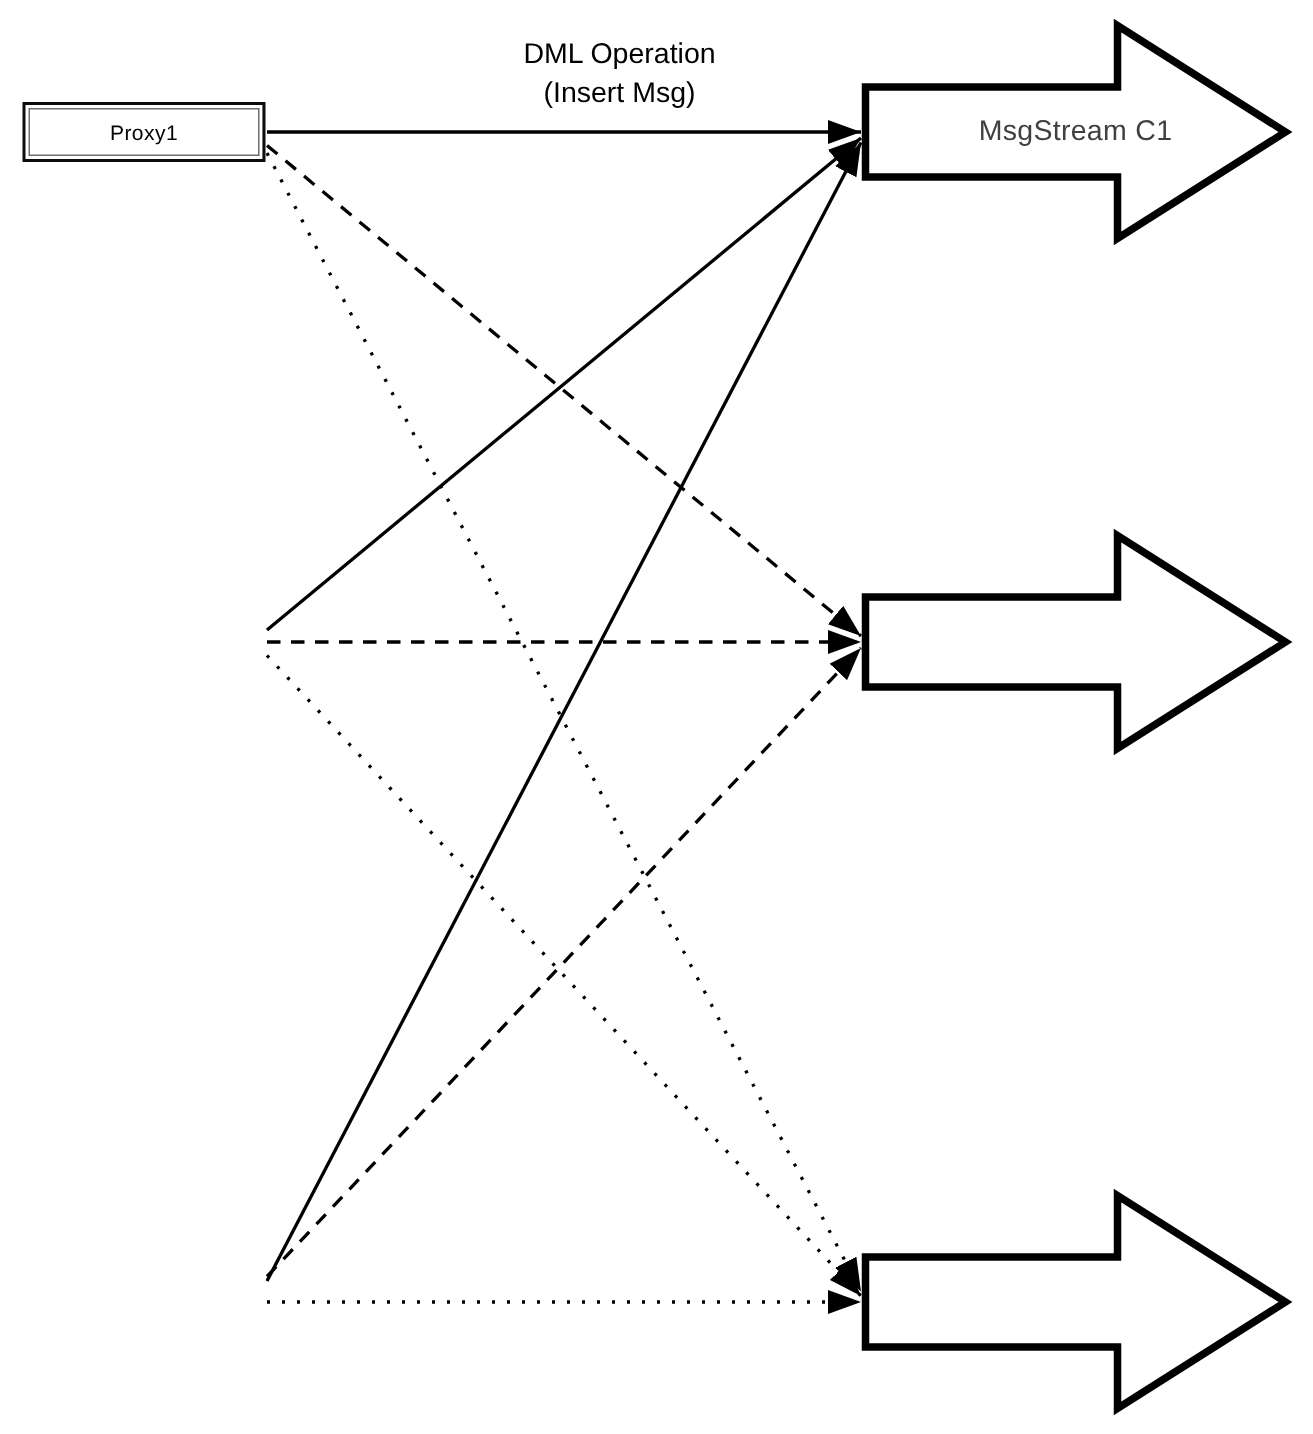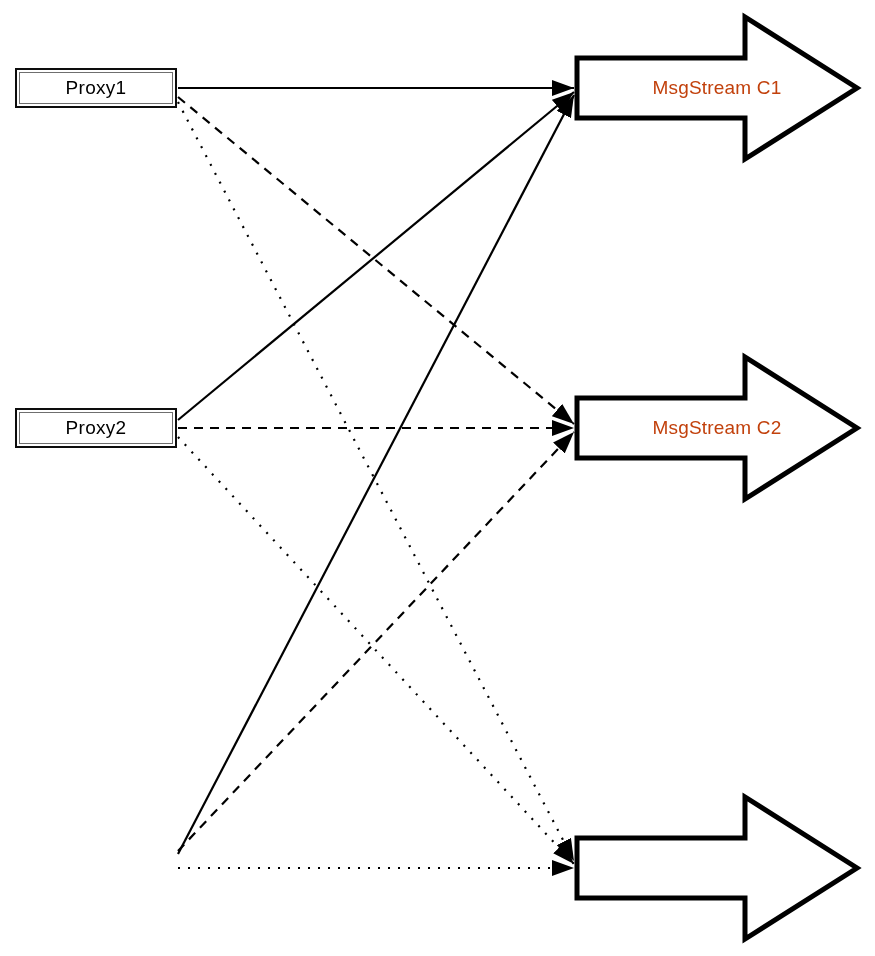--- a/index.html
+++ b/index.html
@@ -37,34 +37,34 @@
     position: absolute;
     left: 15px;
     width: 158px;
     height: 36px;
     background: #ffffff;
     border: 2px solid #0d0d0d;
     box-shadow: inset 0 0 0 2px #ffffff, inset 0 0 0 3px #6f6f6f;
     display: flex;
     align-items: center;
     justify-content: center;
-    font-size: 19px;
+    font-size: 14px;
     color: #000000;
     letter-spacing: 0.3px;
   }
   .proxy-1 { top: 68px; }
   .proxy-2 { top: 408px; }
   .proxy-k { top: 848px; }
   .stream-label {
     position: absolute;
     left: 577px;
     width: 280px;
     text-align: center;
     font-size: 19px;
-    color: #c2410c;
+    color: #404040;
     letter-spacing: 0.2px;
   }
   .stream-c1 { top: 77px; }
   .stream-c2 { top: 417px; }
   .stream-cn { top: 857px; }
   .edge-title {
     position: absolute;
     left: 413px;
     top: 24px;
     transform: translateX(-50%);
@@ -100,21 +100,21 @@
     <line class="edge dotted" x1="178" y1="868" x2="574" y2="868" marker-end="url(#ah)"></line>
 
     <polygon class="block-arrow" points="577,58 745,58 745,17 857,88 745,159 745,118 577,118"></polygon>
     <polygon class="block-arrow" points="577,398 745,398 745,357 857,428 745,499 745,458 577,458"></polygon>
     <polygon class="block-arrow" points="577,838 745,838 745,797 857,868 745,939 745,898 577,898"></polygon>
   </svg>
 
   <div class="proxy-box proxy-1">
     <span>Proxy1</span>
   </div>
-  <div class="proxy-box proxy-2">
-    <span>Proxy2</span>
-  </div>
 
   <div class="stream-label stream-c1">MsgStream C1</div>
-  <div class="stream-label stream-c2">MsgStream C2</div>
 
+  <div class="edge-title">
+    <div>DML Operation</div>
+    <div>(Insert Msg)</div>
+  </div>
 
 </div>
 
 </body></html>

